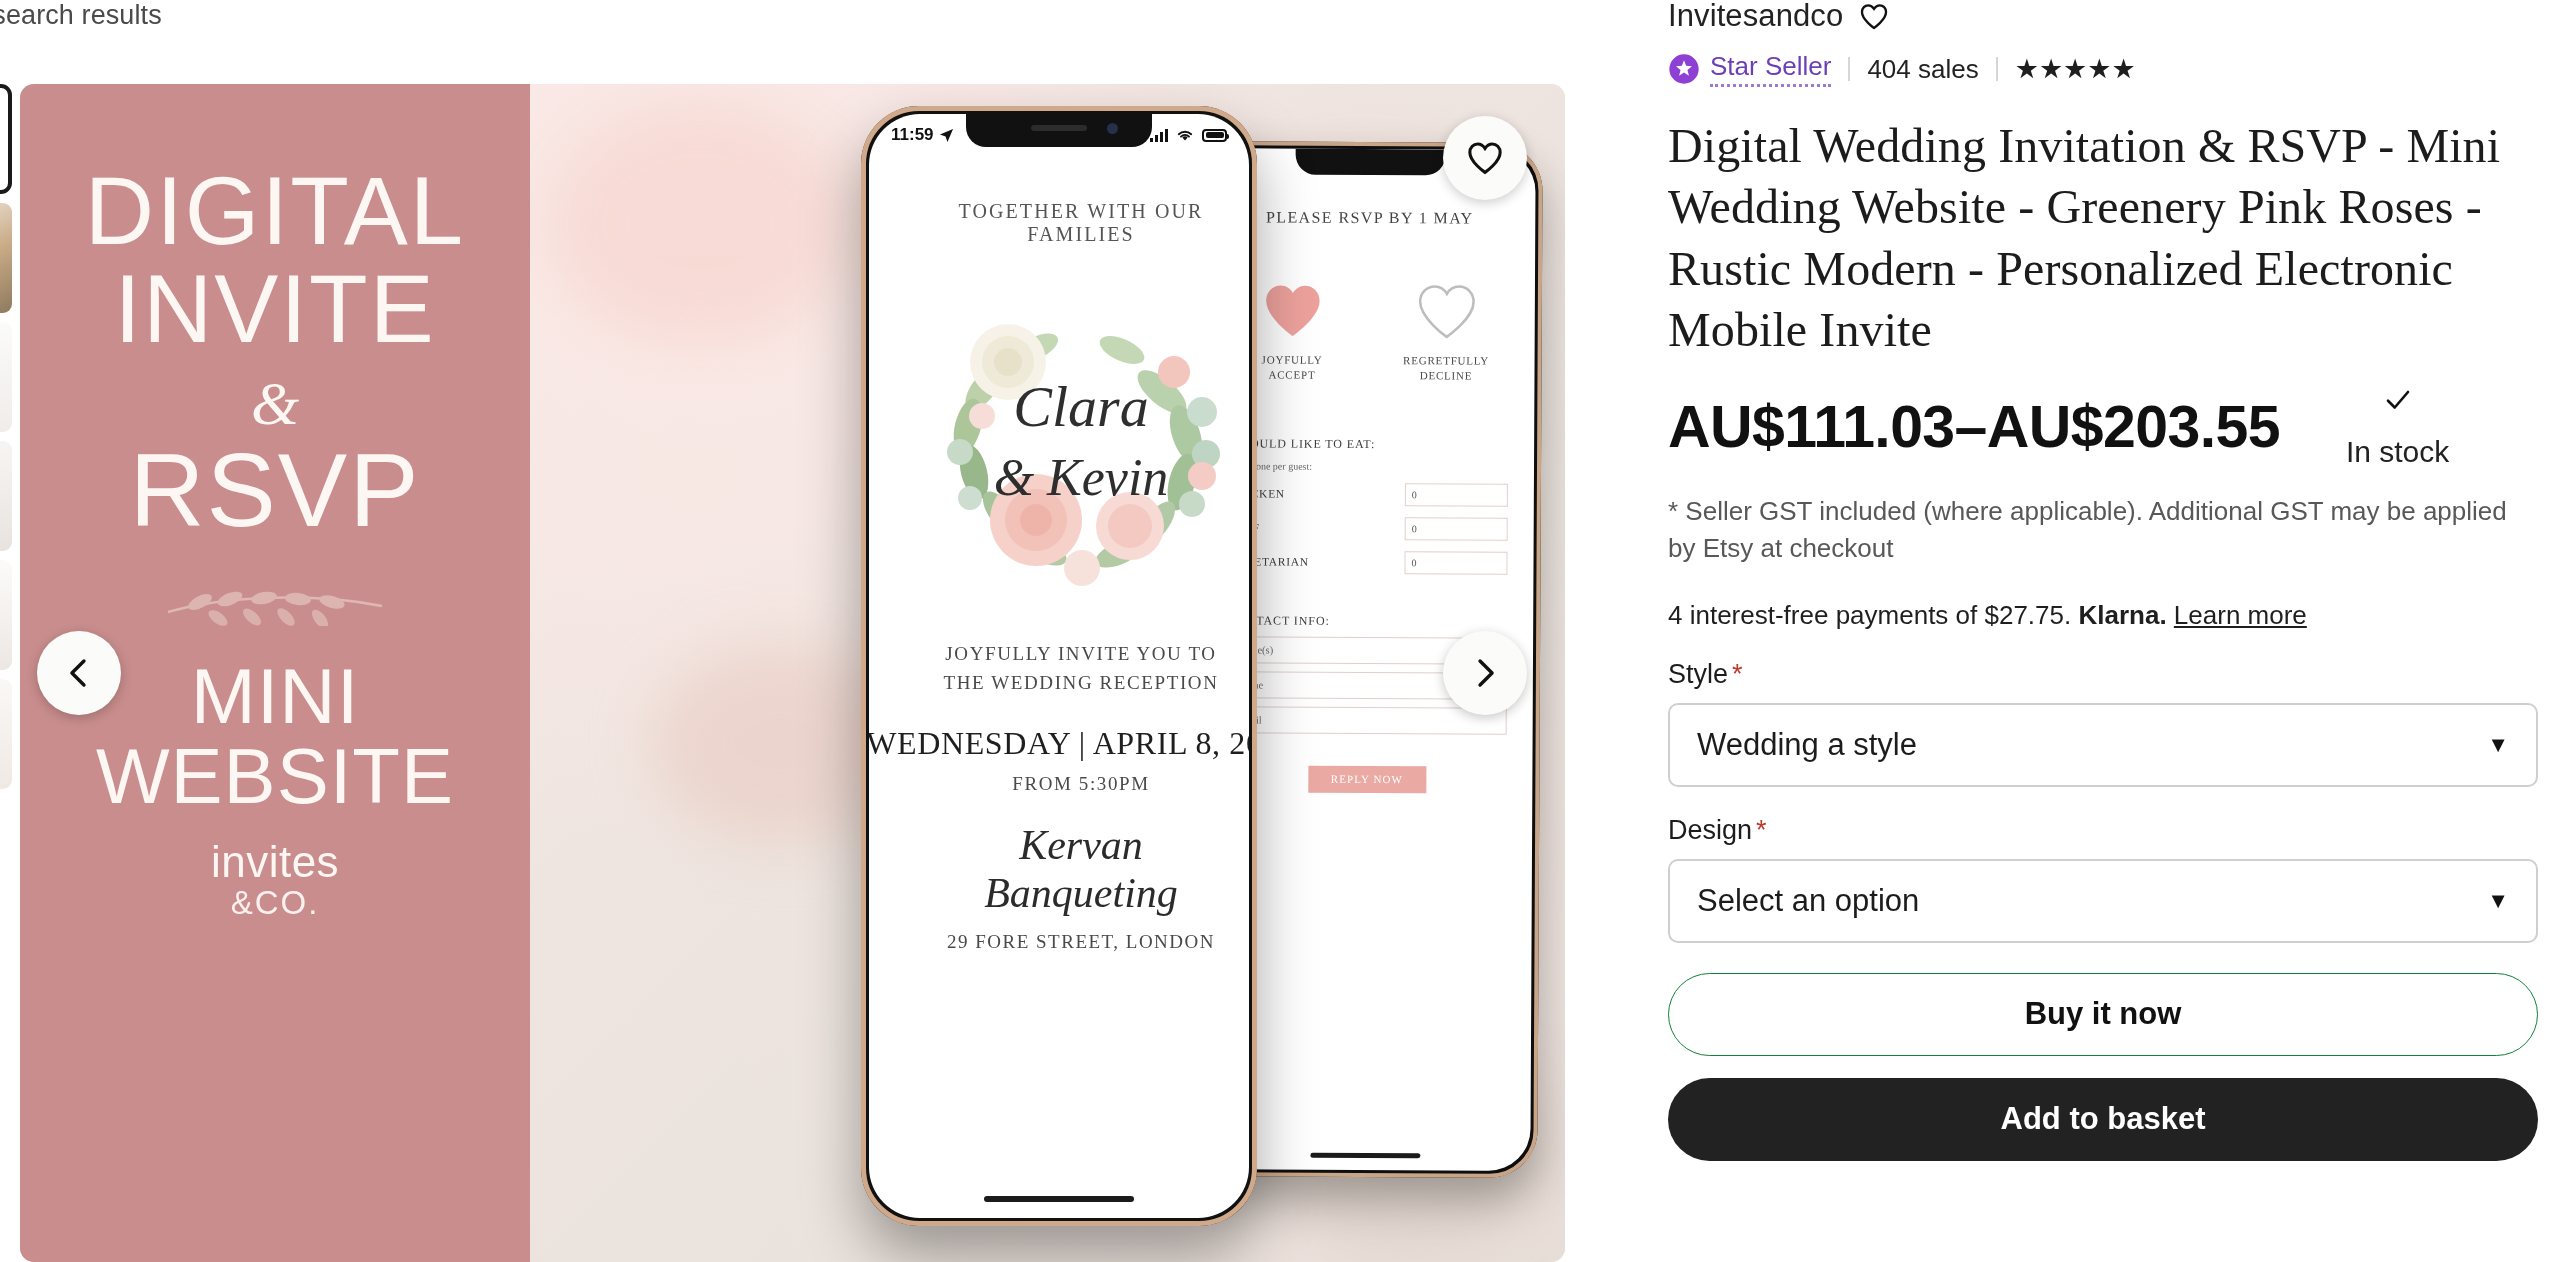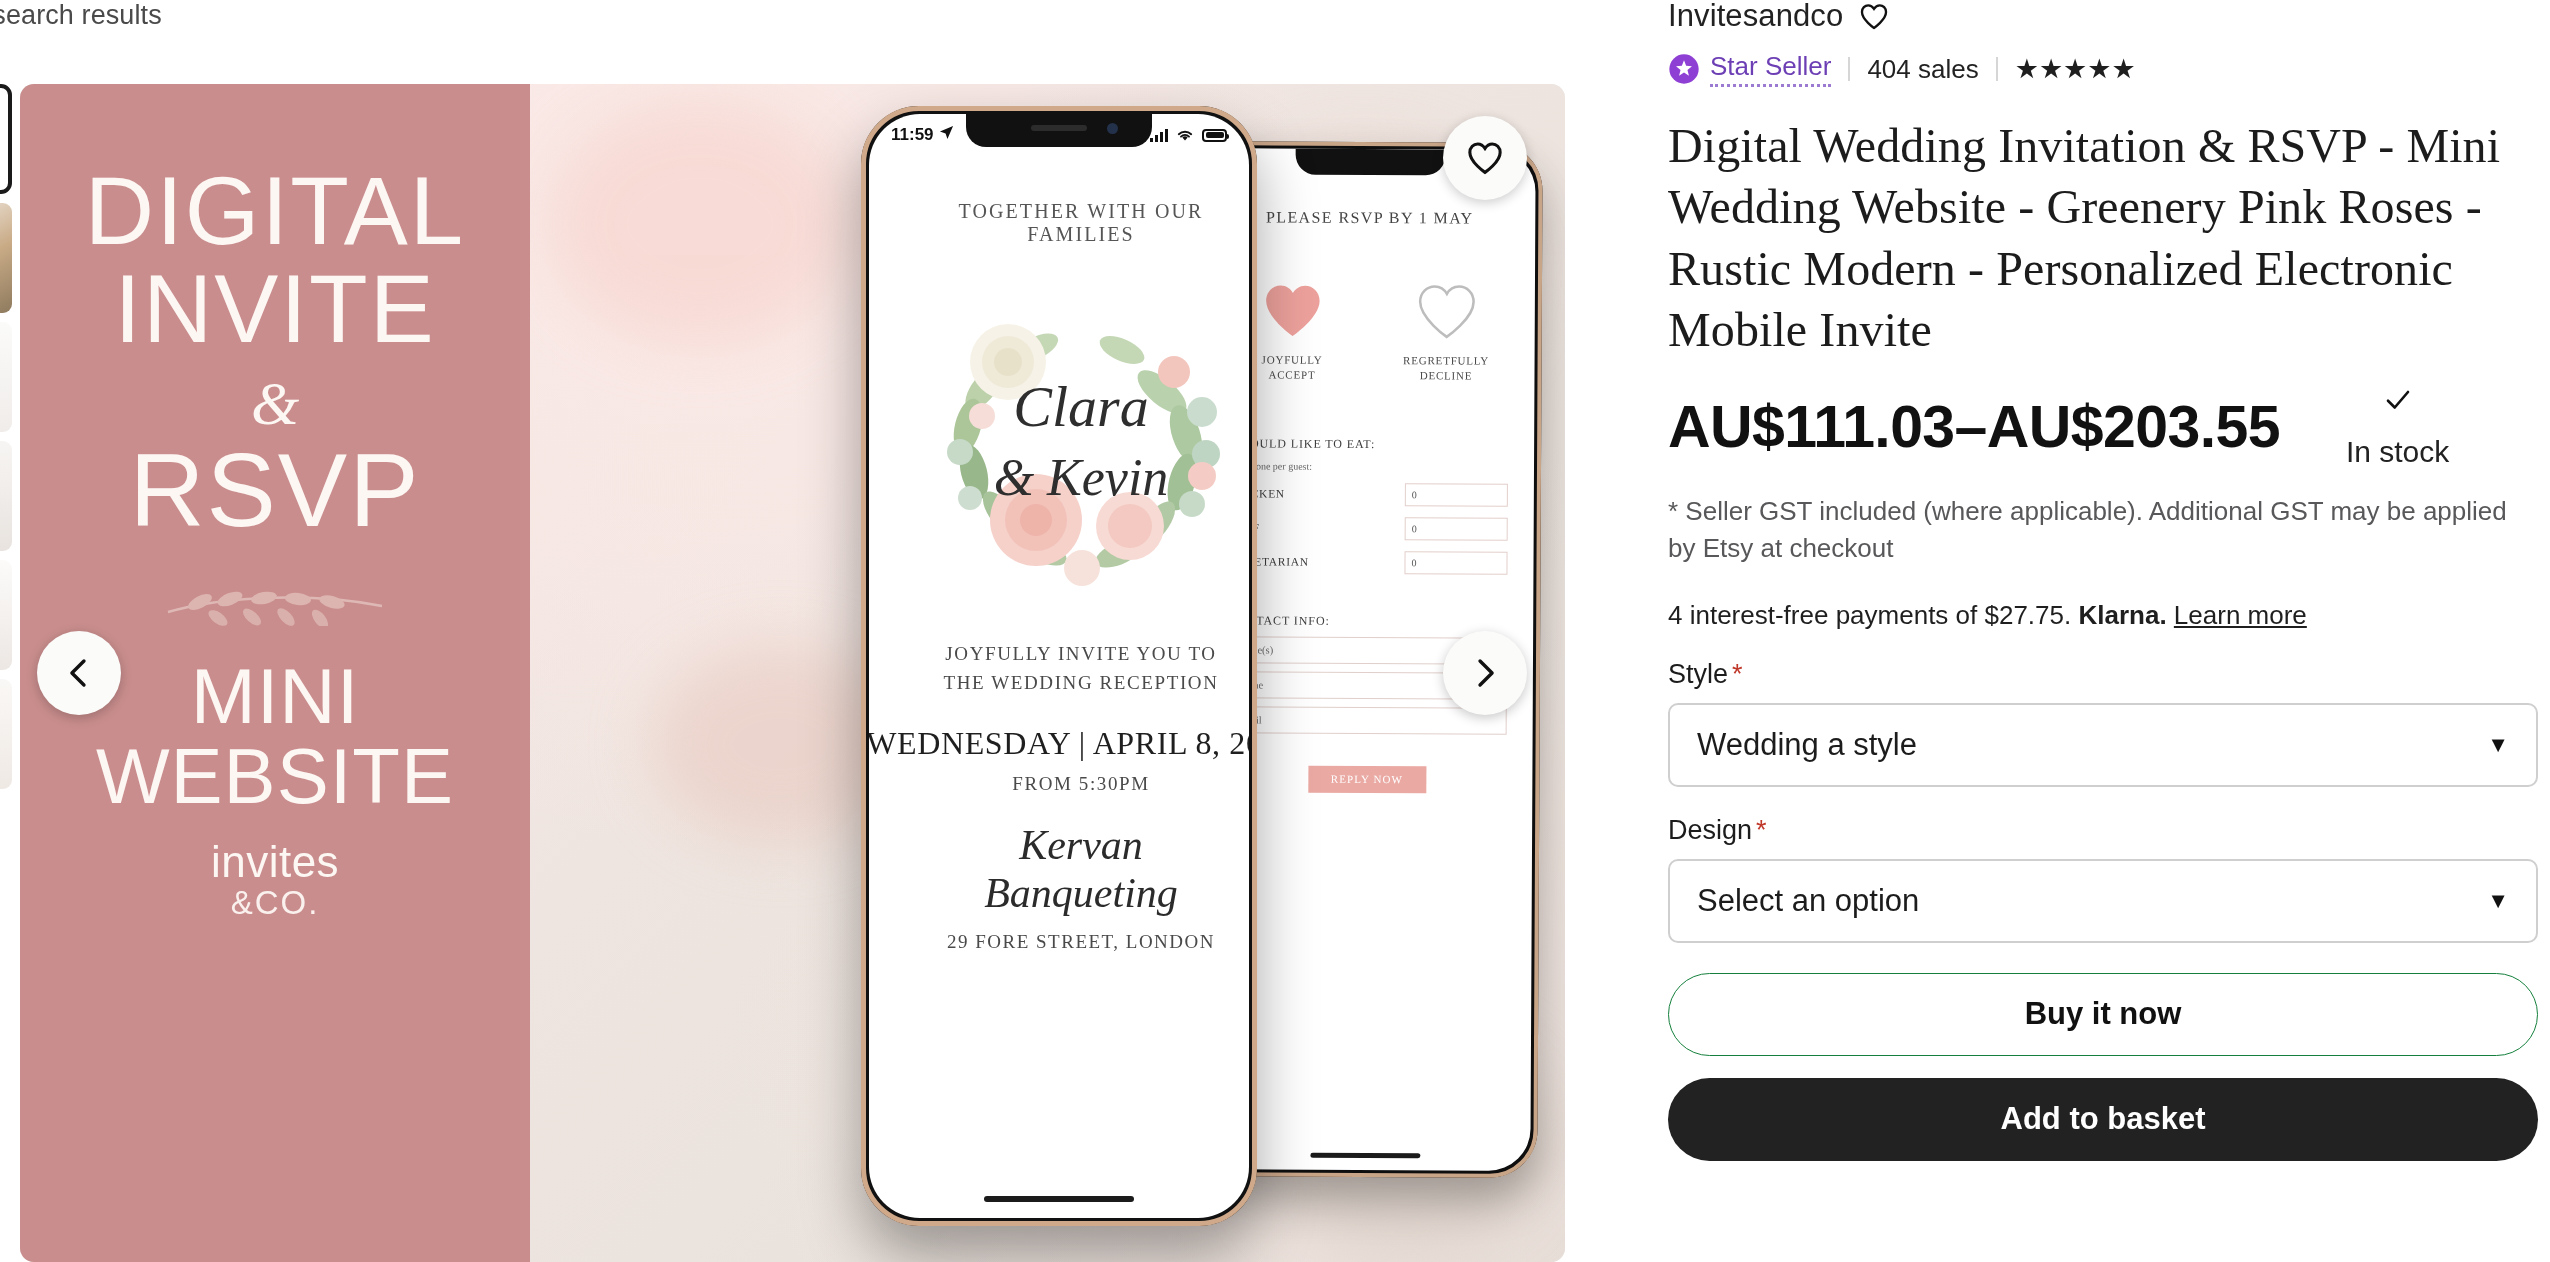--- a/index.html
+++ b/index.html
@@ -123,21 +123,21 @@
          width:56px; height:6px; background:#2c2c2c; border-radius:4px; }
   .cam { position:absolute; right:34px; top:9px; width:11px; height:11px;
          border-radius:50%; background:#23314a; }
 
   .statusbar {
     position:absolute; left:0; right:0; top:0; height:38px;
     display:flex; align-items:center; justify-content:space-between;
     padding:4px 22px 0; font-size:17px; font-weight:bold; color:#111;
   }
   .statusbar.sm { height:30px; font-size:12px; padding:3px 16px 0; }
-  .sb-left { display:flex; gap:5px; }
+  .sb-left { display:flex; align-items:center; gap:5px; }
   .sb-right { display:flex; align-items:center; gap:7px; }
   .bars { display:flex; align-items:flex-end; gap:2px; height:13px; }
   .bars i { width:3px; background:#111; display:block; }
   .bars i:nth-child(1){height:4px}.bars i:nth-child(2){height:7px}
   .bars i:nth-child(3){height:10px}.bars i:nth-child(4){height:13px}
   .batt { width:25px; height:13px; border:2px solid #111; border-radius:4px; position:relative; }
   .batt:after { content:""; position:absolute; right:-4px; top:3px; width:2px; height:5px; background:#111; border-radius:0 2px 2px 0; }
   .batt i { position:absolute; inset:1.5px; background:#111; border-radius:2px; }
 
   .inv { position:absolute; left:0; right:0; top:38px; bottom:0;

